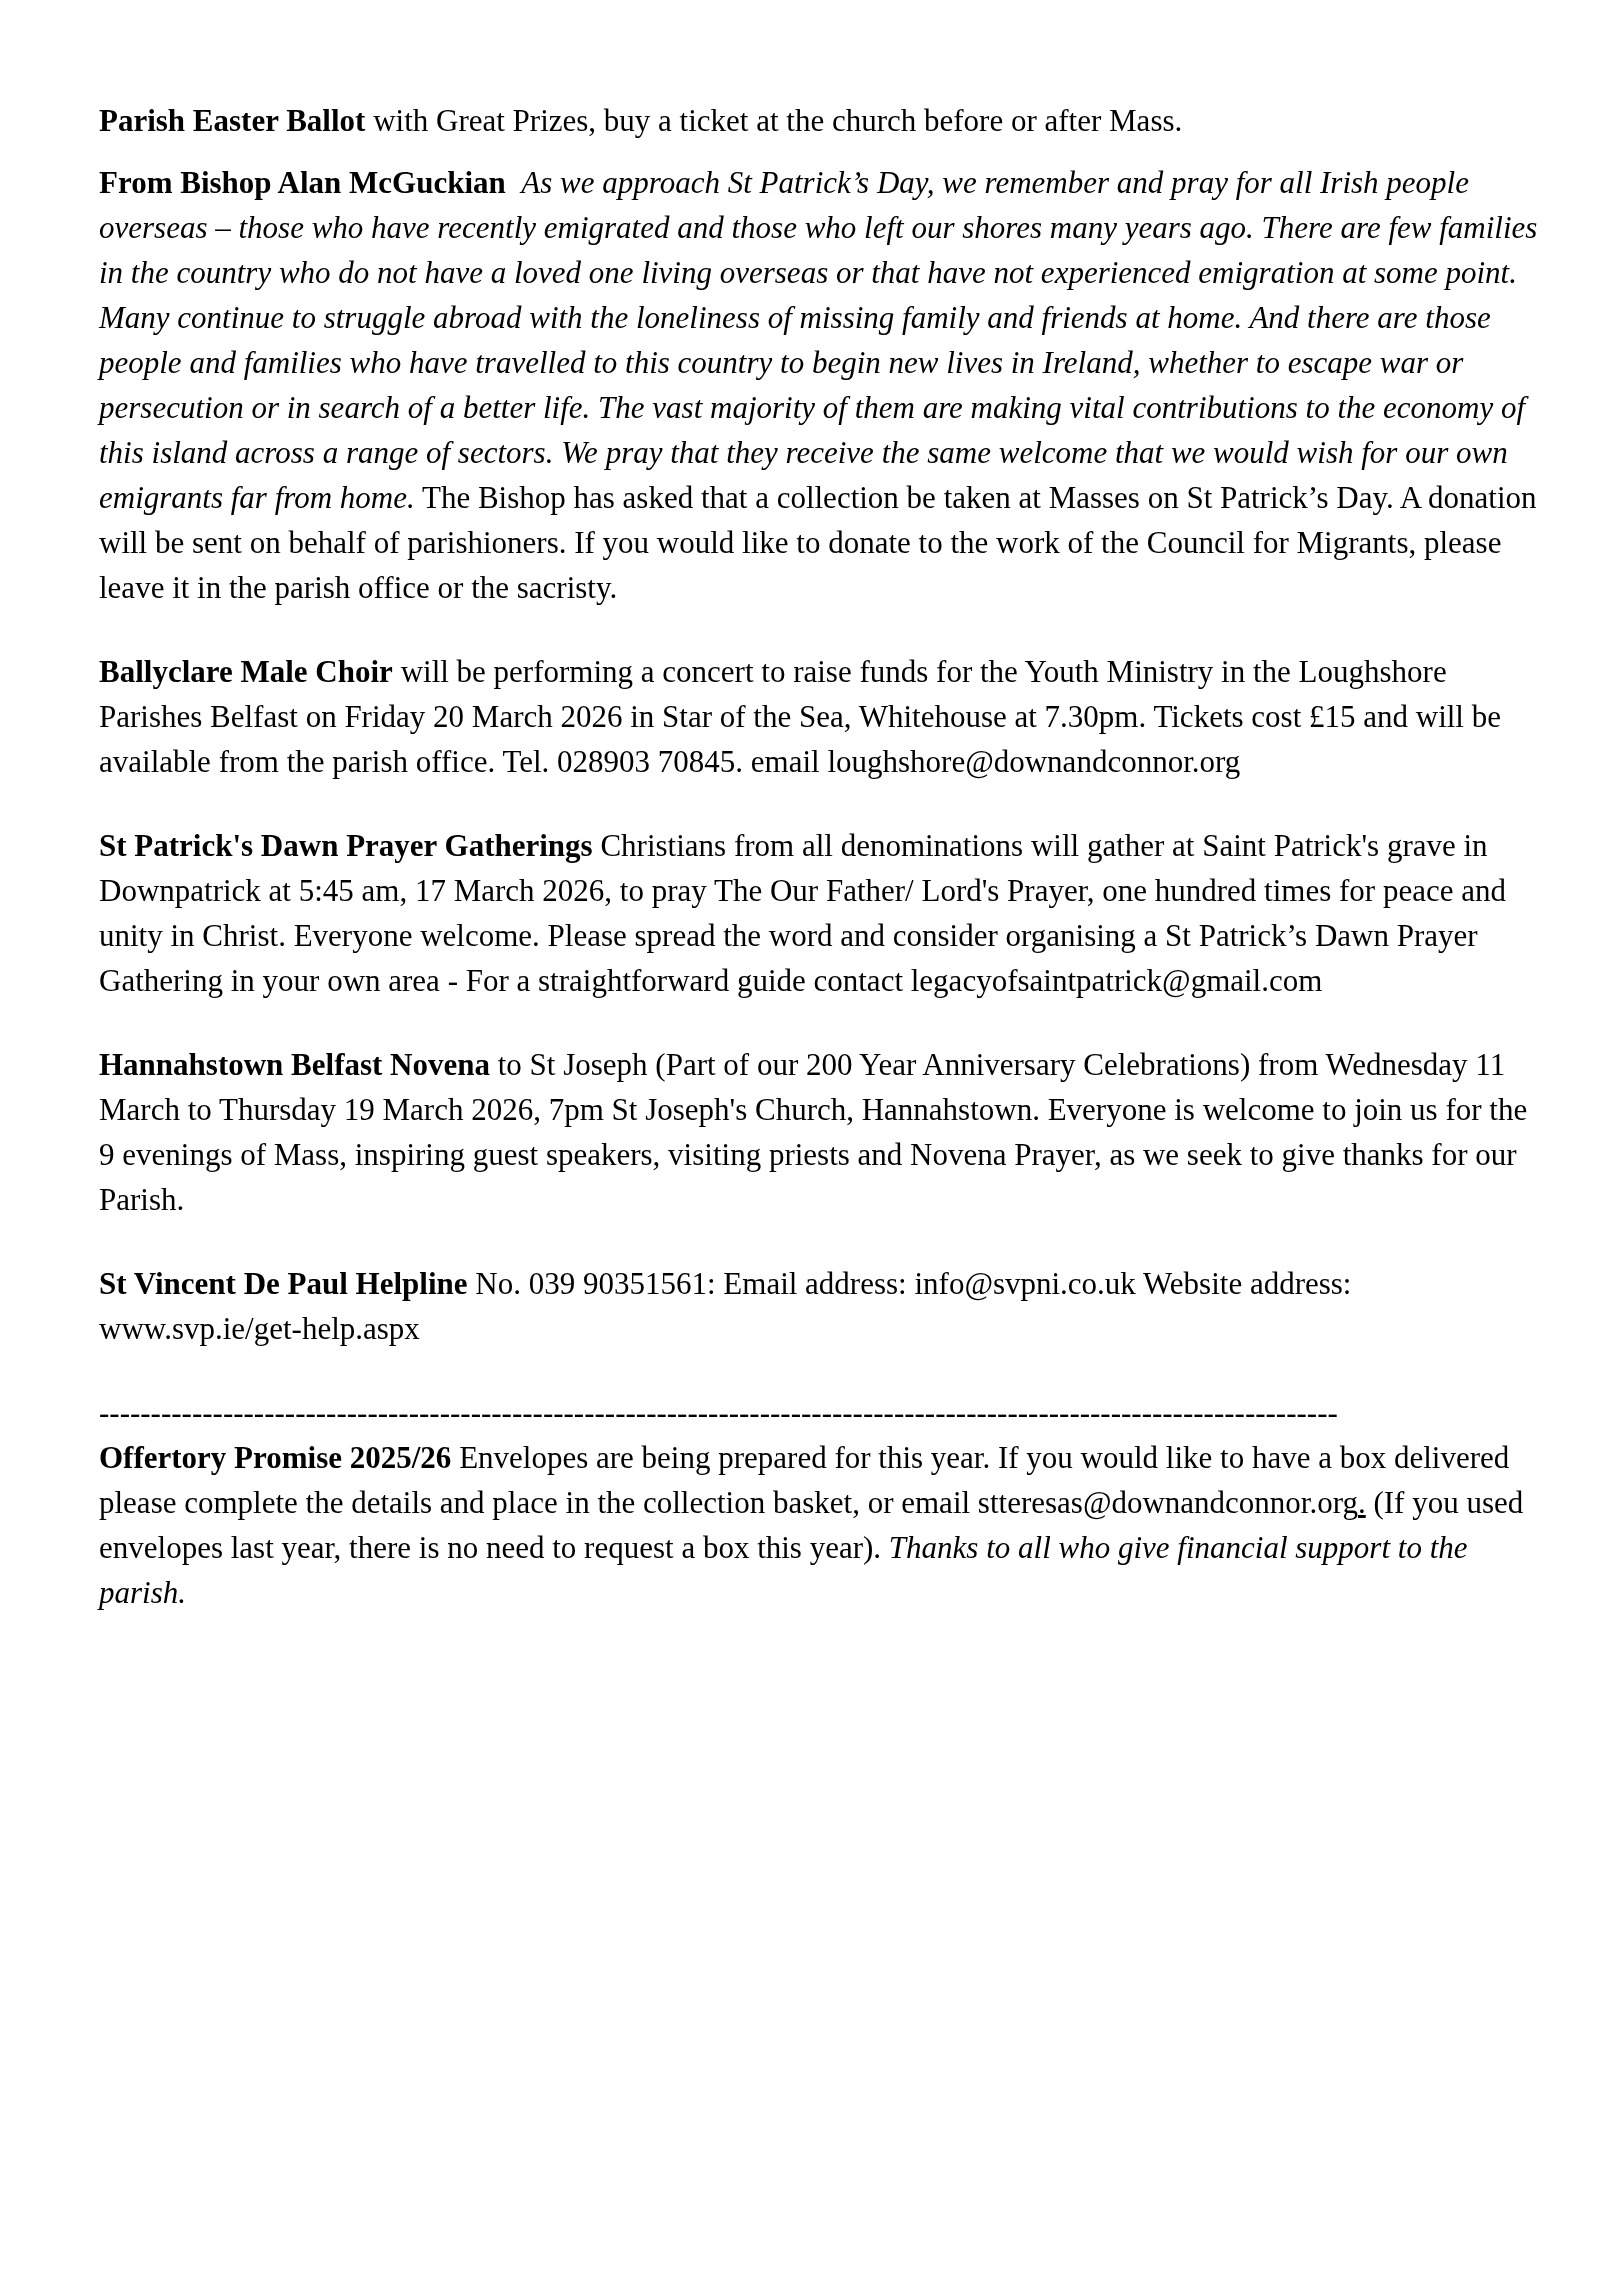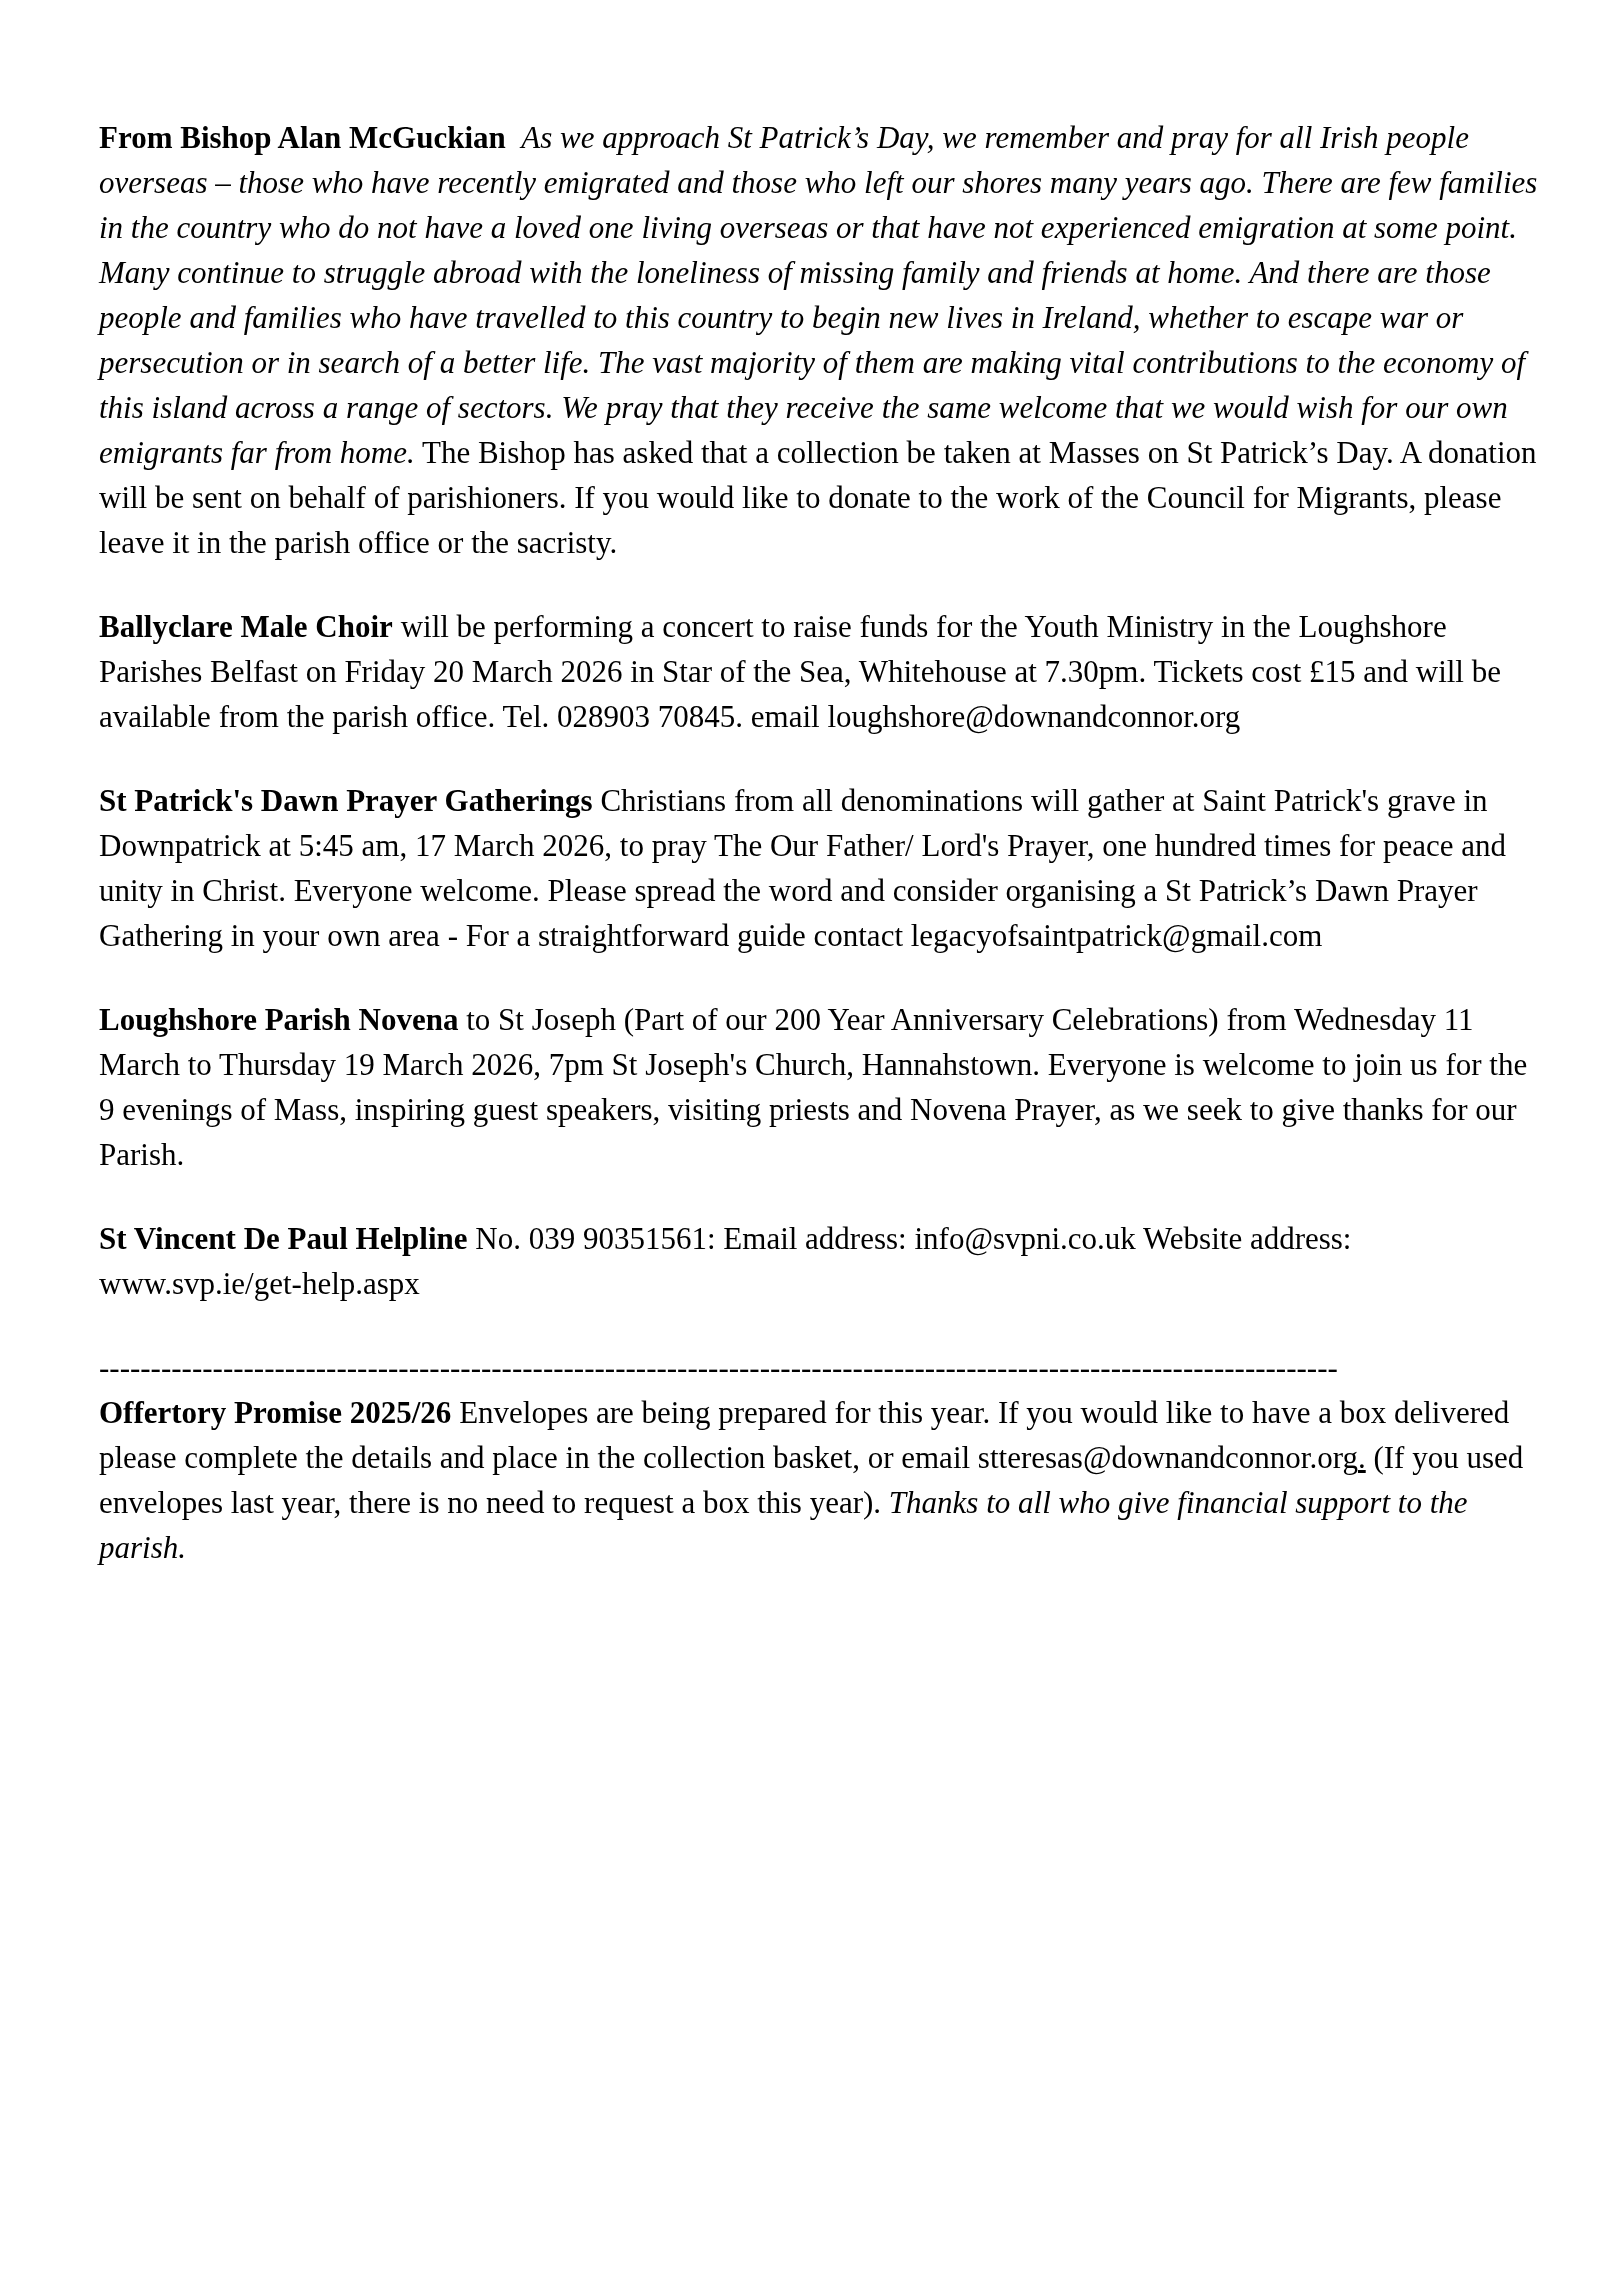--- a/index.html
+++ b/index.html
@@ -18,36 +18,37 @@
   .name-blank { width:668px; }
   .addr-blank { width:615px; margin-left:14.4px; }
   .pc-blank { width:68px; }
   .pc-blank2 { width:68px; margin-left:9.2px; }
 </style>
 </head>
 <body>
 
 <div class="page">
 
+  <p class="para"><b>Parish Easter Ballot</b><span> with Great Prizes, buy a ticket at the church before or after Mass.</span></p>
 
   <div class="gap-s"></div>
 
   <p class="para"><b>From Bishop Alan McGuckian</b>&nbsp; <i>As we approach St Patrick’s Day, we remember and pray for all Irish people overseas – those who have recently emigrated and those who left our shores many years ago. There are few families in the country who do not have a loved one living overseas or that have not experienced emigration at some point. Many continue to struggle abroad with the loneliness of missing family and friends at home. And there are those people and families who have travelled to this country to begin new lives in Ireland, whether to escape war or persecution or in search of a better life. The vast majority of them are making vital contributions to the economy of this island across a range of sectors. We pray that they receive the same welcome that we would wish for our own emigrants far from home.</i><span> The Bishop has asked that a collection be taken at Masses on St Patrick’s Day. A donation will be sent on behalf of parishioners. If you would like to donate to the work of the Council for Migrants, please leave it in the parish office or the sacristy.</span></p>
 
   <div class="gap-l"></div>
 
   <p class="para"><b>Ballyclare Male Choir</b><span> will be performing a concert to raise funds for the Youth Ministry in the Loughshore Parishes Belfast on Friday 20 March 2026 in Star of the Sea, Whitehouse at 7.30pm. Tickets cost £15  and will be available from the parish office. Tel. 028903 70845. email loughshore@downandconnor.org</span></p>
 
   <div class="gap-l"></div>
 
   <p class="para"><b>St Patrick's Dawn Prayer Gatherings</b><span> Christians from all denominations will gather at Saint Patrick's grave in Downpatrick at 5:45 am, 17 March 2026, to pray The Our Father/ Lord's Prayer, one hundred times for peace and unity in Christ. Everyone welcome. Please spread the word and consider organising a St Patrick’s Dawn Prayer Gathering in your own area - For a straightforward guide contact legacyofsaintpatrick@gmail.com</span></p>
 
   <div class="gap-l"></div>
 
-  <p class="para"><b>Loughshore Parish Novena</b><span> to St Joseph (Part of our 200 Year Anniversary Celebrations) from Wednesday 11 March to Thursday 19 March 2026, 7pm St Joseph's Church, Hannahstown. Everyone is welcome to join us for the 9 evenings of Mass, inspiring guest speakers, visiting priests and Novena Prayer, as we seek to give thanks for our Parish.</span></p>
+  <p class="para"><b>Hannahstown Belfast Novena</b><span> to St Joseph (Part of our 200 Year Anniversary Celebrations) from Wednesday 11 March to Thursday 19 March 2026, 7pm St Joseph's Church, Hannahstown. Everyone is welcome to join us for the 9 evenings of Mass, inspiring guest speakers, visiting priests and Novena Prayer, as we seek to give thanks for our Parish.</span></p>
 
   <div class="gap-l"></div>
 
   <p class="para"><b>St Vincent De Paul Helpline</b><span> No. 039 90351561: Email address: info@svpni.co.uk Website address:</span><br><span> www.svp.ie/get-help.aspx</span></p>
 
   <div class="gap-l"></div>
 
   <div class="dashes">------------------------------------------------------------------------------------------------------------------------</div>
 
   <p class="para"><b>Offertory Promise 2025/26</b><span> Envelopes are being prepared for this year. If you would like to have a box delivered please complete the details and place in the collection basket, or email </span><span>stteresas@downandconnor.org</span><span class="u">.</span><span> (If you used envelopes last year, there is no need to request a box this year).</span><i> Thanks to all who give financial support to the parish.</i></p>

